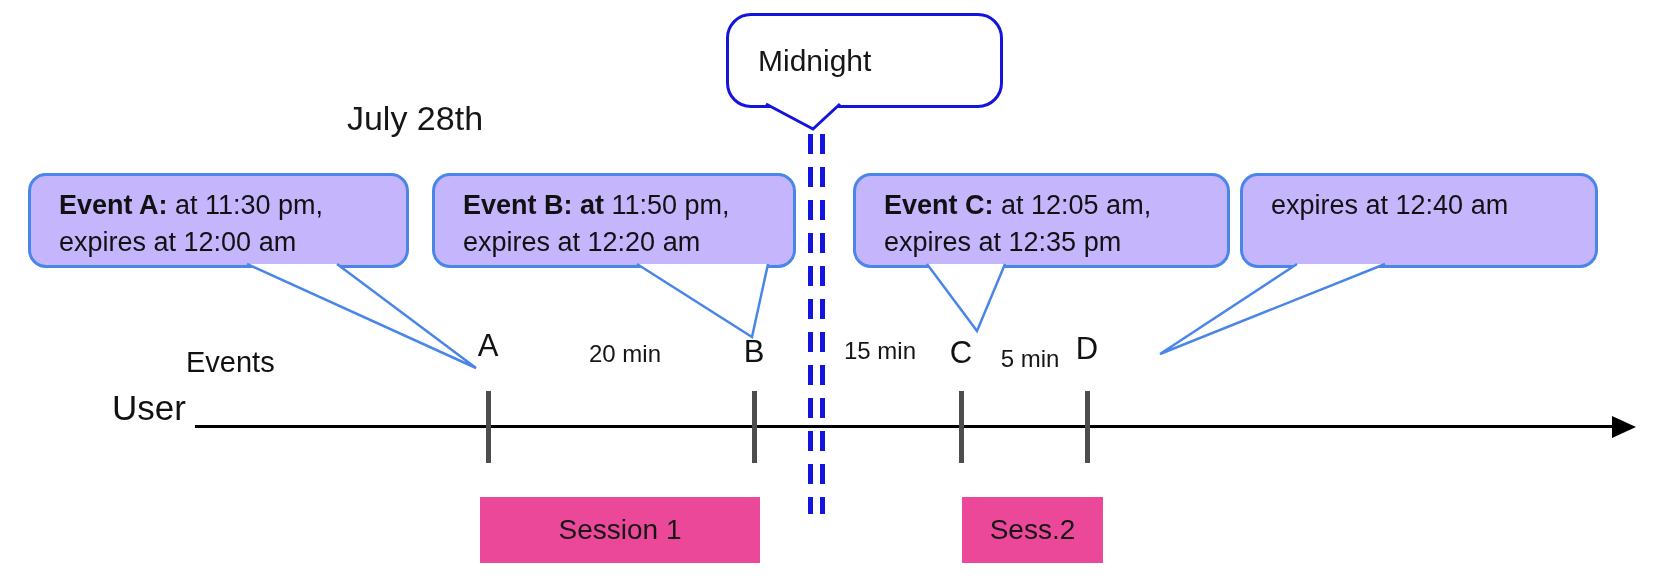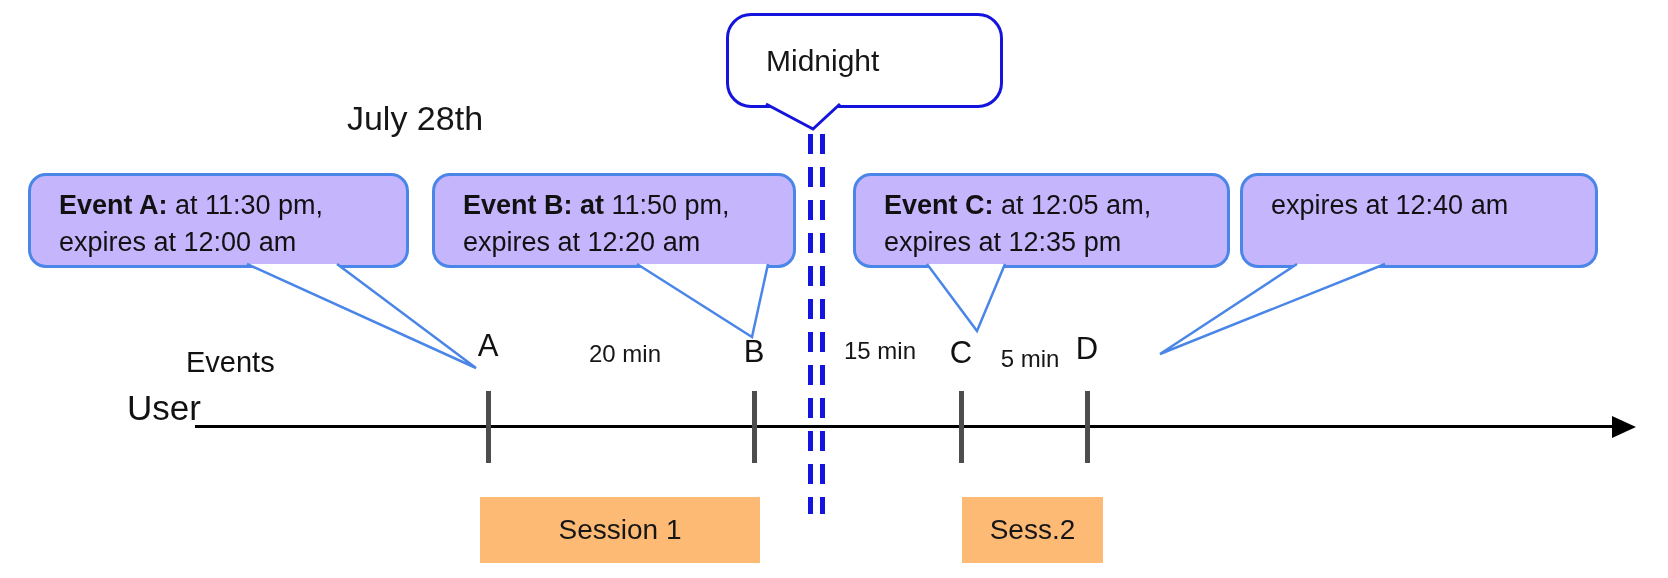--- a/index.html
+++ b/index.html
@@ -6,56 +6,56 @@
   body{width:1668px;height:578px;overflow:hidden;
        font-family:"Liberation Sans", sans-serif;color:#111;}
   .canvas{position:relative;width:1668px;height:578px;background:#fff;}
 
   .date{position:absolute;font-size:34px;width:200px;text-align:center;color:#161616;}
   .date-left{left:315px;top:99px;}
   .date-right{left:1085px;top:102px;}
 
   .midnight-box{position:absolute;left:726px;top:13px;width:277px;height:95px;
     box-sizing:border-box;border:3px solid #1414dd;border-radius:25px;background:#fff;
-    z-index:2;display:flex;align-items:center;padding-left:37px;font-size:30px;color:#161616;}
+    z-index:2;display:flex;align-items:center;padding-left:29px;font-size:30px;color:#161616;}
 
   .event-box{position:absolute;top:173px;height:95px;box-sizing:border-box;
     border:3px solid #4a86e8;border-radius:18px;background:#c4b5fd;z-index:2;
     padding:11px 8px 0 28px;font-size:27px;line-height:37px;color:#111;}
   .event-box .event-line{white-space:pre-wrap;}
   .eb-a{left:28px;width:381px;}
   .eb-b{left:432px;width:364px;}
   .eb-c{left:853px;width:377px;}
   .eb-d{left:1240px;width:358px;}
 
   .pointer-layer{position:absolute;left:0;top:0;width:1668px;height:578px;z-index:3;pointer-events:none;}
 
   .dash-line{position:absolute;top:134px;width:5px;height:380px;z-index:1;
     background:repeating-linear-gradient(to bottom,#1414e0 0 20px,transparent 20px 33px);}
   .dash-left{left:808px;}
   .dash-right{left:820px;}
 
   .events-label{position:absolute;left:186px;top:346px;font-size:29px;}
-  .user-label{position:absolute;left:127px;top:388px;font-size:35px;text-align:right;}
+  .user-label{position:absolute;left:112px;top:388px;font-size:35px;text-align:right;}
 
   .timeline-line{position:absolute;left:195px;top:425px;width:1421px;height:3px;background:#000;}
   .timeline-arrowhead{position:absolute;left:1612px;top:416px;width:0;height:0;
     border-left:24px solid #000;border-top:11px solid transparent;border-bottom:11px solid transparent;}
 
   .tick{position:absolute;top:391px;width:5px;height:72px;background:#4d4d4d;}
   .tick-a{left:486px;} .tick-b{left:752px;} .tick-c{left:959px;} .tick-d{left:1085px;}
 
   .tick-label{position:absolute;width:44px;text-align:center;font-size:31px;color:#111;}
   .tl-a{left:466px;top:328px;} .tl-b{left:732px;top:334px;}
   .tl-c{left:939px;top:335px;} .tl-d{left:1065px;top:331px;}
 
   .interval-label{position:absolute;width:110px;text-align:center;font-size:24px;color:#161616;}
   .il-1{left:570px;top:340px;} .il-2{left:825px;top:337px;} .il-3{left:975px;top:345px;}
 
-  .session-box{position:absolute;top:497px;height:66px;background:#fdba74;
+  .session-box{position:absolute;top:497px;height:66px;background:#ec4899;
     display:flex;align-items:center;justify-content:center;font-size:28px;color:#161616;}
   .sess-1{left:480px;width:280px;}
   .sess-2{left:962px;width:141px;}
 </style>
 </head>
 <body>
 
 <div class="canvas">
 
   <div class="date date-left">July 28th</div>

